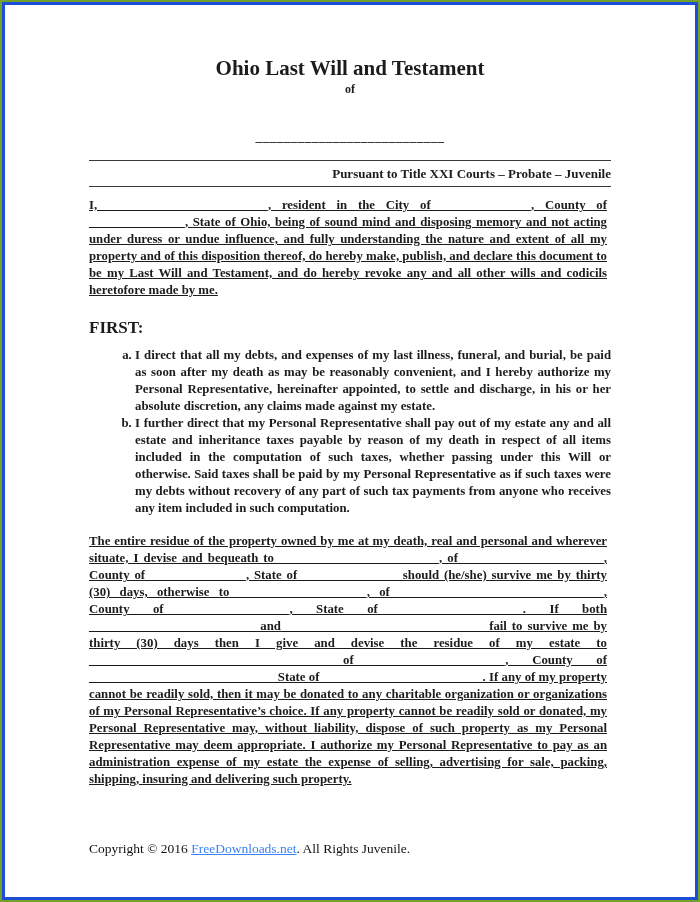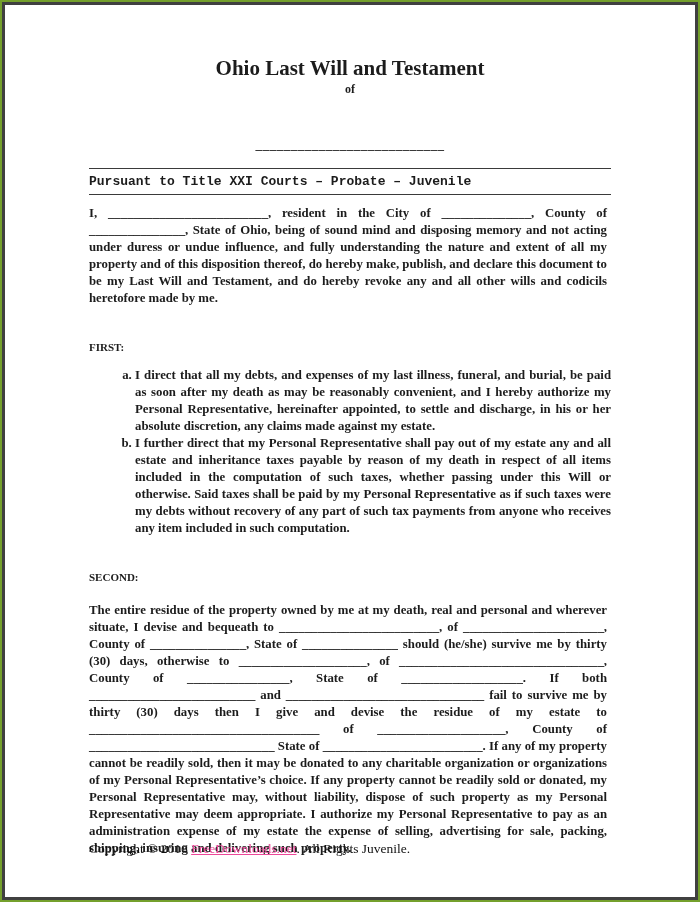--- a/index.html
+++ b/index.html
@@ -12,21 +12,21 @@
     height: 902px;
     box-sizing: border-box;
     border: 2px solid #74a02c;
     background: #ffffff;
     overflow: hidden;
   }
   .frame-inner {
     width: 100%;
     height: 100%;
     box-sizing: border-box;
-    border: 3px solid #404040;
+    border: 3px solid #1d4ed8;
     background: #ffffff;
   }
   .page {
     position: relative;
     width: 100%;
     height: 100%;
     box-sizing: border-box;
     padding: 50px 84px 0 84px;
     font-family: "Liberation Serif", "DejaVu Serif", serif;
     font-weight: bold;
@@ -41,47 +41,47 @@
     line-height: 26px;
     font-weight: bold;
   }
   .doc-subtitle {
     margin: 1px 0 4px 0;
     text-align: center;
     font-size: 12px;
     line-height: 15px;
   }
   .name-blank {
-    margin-top: 40px;
+    margin-top: 32px;
     text-align: center;
     font-size: 13px;
     line-height: 16px;
     letter-spacing: 0.5px;
   }
   .rule {
     border: none;
     border-top: 1.4px solid #3a3a3a;
     margin: 0;
   }
   .rule-top { margin-top: 15px; }
   .pursuant {
-    text-align: left;
+    text-align: right;
     font-size: 13px;
     line-height: 19px;
     margin: 3px 0;
-    font-family: Liberation Mono, monospace;
   }
   .para {
     margin: 10px 4px 0 0;
     text-align: justify;
+    text-decoration: underline;
   }
   .para-second { margin-top: 16px; }
   .heading {
-    margin: 32px 0 0 0;
-    font-size: 11px;
+    margin: 20px 0 0 0;
+    font-size: 17px;
     line-height: 17px;
   }
   ol.alpha {
     list-style-type: lower-alpha;
     margin: 11px 0 0 0;
     padding-left: 46px;
   }
   ol.alpha li {
     text-align: justify;
   }
@@ -90,21 +90,21 @@
     left: 84px;
     bottom: 40px;
     font-family: "Liberation Serif", "DejaVu Serif", serif;
     font-weight: normal;
     font-size: 13.5px;
     line-height: 17px;
     color: #111111;
     white-space: pre-wrap;
   }
   .footer a {
-    color: #ec4899;
+    color: #3b82f6;
     text-decoration: underline;
     cursor: pointer;
   }
 </style>
 </head>
 <body>
 
 <div class="frame">
   <div class="frame-inner">
     <div class="page">
@@ -123,21 +123,20 @@
 
       <p class="para">I, _________________________, resident in the City of ______________, County of _______________, State of Ohio, being of sound mind and disposing memory and not acting under duress or undue influence, and fully understanding the nature and extent of all my property and of this disposition thereof, do hereby make, publish, and declare this document to be my Last Will and Testament, and do hereby revoke any and all other wills and codicils heretofore made by me.</p>
 
       <div class="heading">FIRST:</div>
 
       <ol class="alpha">
         <li>I direct that all my debts, and expenses of my last illness, funeral, and burial, be paid as soon after my death as may be reasonably convenient, and I hereby authorize my Personal Representative, hereinafter appointed, to settle and discharge, in his or her absolute discretion, any claims made against my estate.</li>
         <li>I further direct that my Personal Representative shall pay out of my estate any and all estate and inheritance taxes payable by reason of my death in respect of all items included in the computation of such taxes, whether passing under this Will or otherwise. Said taxes shall be paid by my Personal Representative as if such taxes were my debts without recovery of any part of such tax payments from anyone who receives any item included in such computation.</li>
       </ol>
 
-      <div class="heading">SECOND:</div>
 
       <p class="para para-second">The entire residue of the property owned by me at my death, real and personal and wherever situate, I devise and bequeath to _________________________, of ______________________, County of _______________, State of _______________ should (he/she) survive me by thirty (30) days, otherwise to ____________________, of ________________________________, County of ________________, State of ___________________. If both __________________________ and _______________________________ fail to survive me by thirty (30) days then I give and devise the residue of my estate to ____________________________________ of ____________________, County of _____________________________ State of _________________________. If any of my property cannot be readily sold, then it may be donated to any charitable organization or organizations of my Personal Representative’s choice. If any property cannot be readily sold or donated, my Personal Representative may, without liability, dispose of such property as my Personal Representative may deem appropriate. I authorize my Personal Representative to pay as an administration expense of my estate the expense of selling, advertising for sale, packing, shipping, insuring and delivering such property.</p>
 
       <div class="footer"><span>Copyright © 2016 </span><a>FreeDownloads.net</a><span>. All Rights Juvenile.</span></div>
 
     </div>
   </div>
 </div>
 
 </body></html>

